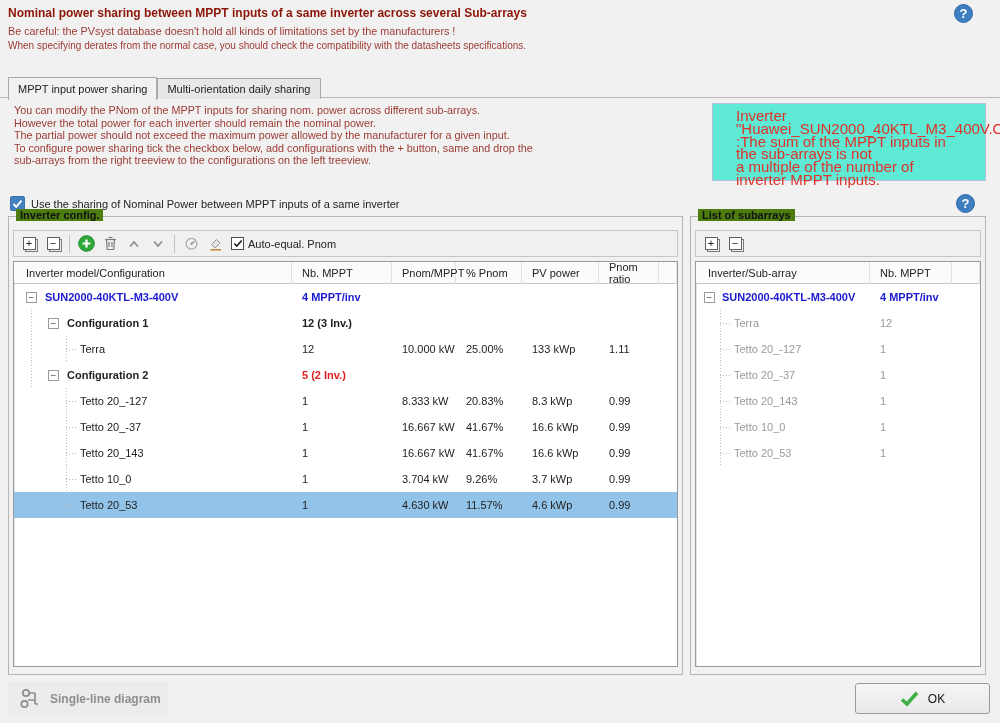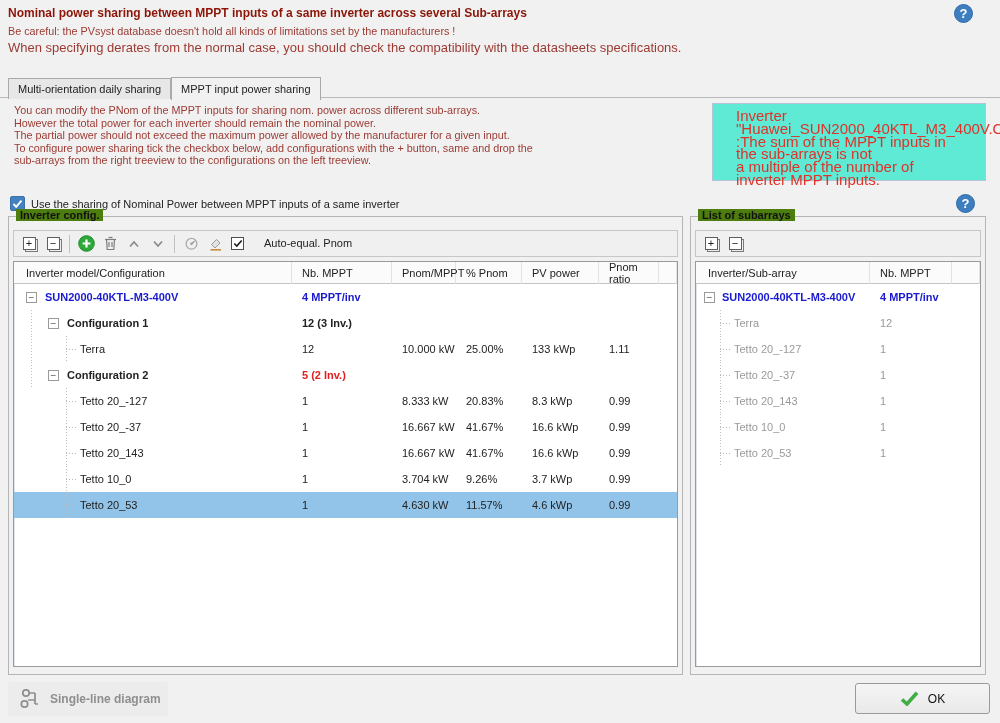--- a/index.html
+++ b/index.html
@@ -6,21 +6,21 @@
   html,body { background:#dcdcdc; }
   .dialog {
     position:relative; width:1000px; height:723px;
     background:#f1f1f2; overflow:hidden;
     font-family:"Liberation Sans","DejaVu Sans",sans-serif;
     font-size:11px; color:#222;
   }
   
   .title { position:absolute; left:8px; top:6px; font-size:12px; font-weight:bold; color:#8b1507; }
   .warn1 { position:absolute; left:8px; top:25px; color:#9c3a32; font-size:10.8px; }
-  .warn2 { position:absolute; left:8px; top:40px; color:#9c3a32; font-size:13px; }
+  .warn2 { position:absolute; left:8px; top:40px; color:#9c3a32; font-size:10px; }
   .help { position:absolute; width:19px; height:19px; border-radius:50%;
           background:#3d7ec0; border:1px solid #2e6aa6; color:#fff; font-weight:bold;
           font-size:13px; display:flex; align-items:center; justify-content:center; cursor:pointer; }
   .help1 { left:954px; top:4px; }
   .help2 { left:956px; top:194px; }
   
   .tabline { position:absolute; left:0; right:0; top:97px; height:1px; background:#b9b9b9; }
   .tabs { position:absolute; left:8px; top:75px; height:24px; display:flex; align-items:flex-end; z-index:2; }
   .tab { border:1px solid #a9a9a9; border-bottom:none; padding:4px 9px; background:#e7e7e7; color:#222; cursor:pointer; }
   .tab.active { background:#f1f1f2; height:23px; padding-top:5px; position:relative; z-index:3; margin-bottom:-1px; }
@@ -42,21 +42,21 @@
   
   .toolbar { position:absolute; left:4px; right:4px; top:13px; height:27px;
              background:#f0f0f0; border:1px solid #c6c6c6; display:flex; align-items:center; padding:0 3px; }
   .tbtn { width:24px; height:22px; display:flex; align-items:center; justify-content:center; cursor:pointer; border-radius:2px; }
   .tsep { width:1px; height:18px; background:#c2c2c2; margin:0 4px; }
   .stackbox { display:inline-block; width:13px; height:13px; border:1px solid #5f5f5f; background:#fff;
               font-size:11px; line-height:11px; text-align:center; color:#222;
               box-shadow:2px 2px 0 -1px #f0f0f0, 2px 2px 0 0 #7a7a7a; }
   .cb-plain { width:13px; height:13px; background:#fff; border:1px solid #4d4d4d;
               display:inline-flex; align-items:center; justify-content:center; }
-  .auto-eq { display:flex; align-items:flex-start; gap:20px; margin-left:4px; cursor:pointer; }
+  .auto-eq { display:flex; align-items:center; gap:4px; margin-left:4px; cursor:pointer; }
   
   .table { position:absolute; background:#fff; border:1px solid #9a9a9a; box-shadow:inset 1px 1px 0 #dfe4ea; overflow:hidden; }
   .t-left  { left:4px; right:4px; top:44px; bottom:7px; }
   .t-right { left:4px; right:4px; top:44px; bottom:7px; }
   .thead { display:grid; height:22px; border-bottom:1px solid #c6c6c6; background:#fbfbfb; align-items:center; }
   .thead .hc { padding-left:10px; border-right:1px solid #e2e2e2; height:22px; display:flex; align-items:center; color:#222; }
   .cols6 { grid-template-columns:278px 100px 64px 66px 77px 60px 1fr; }
   .cols2 { grid-template-columns:174px 82px 1fr; }
   .thead .hc.first { padding-left:12px; }
   .trow { display:grid; height:26px; align-items:center; }
@@ -102,22 +102,22 @@
 
 <div class="dialog">
 
   <div class="title">Nominal power sharing between MPPT inputs of a same inverter across several Sub-arrays</div>
   <div class="warn1">Be careful: the PVsyst database doesn't hold all kinds of limitations set by the manufacturers !</div>
   <div class="warn2">When specifying derates from the normal case, you should check the compatibility with the datasheets specifications.</div>
   <div class="help help1">?</div>
 
   <div class="tabline"></div>
   <div class="tabs">
+    <div class="tab active">MPPT input power sharing</div>
     <div class="tab inactive">Multi-orientation daily sharing</div>
-    <div class="tab active">MPPT input power sharing</div>
   </div>
 
   <div class="desc">
     <div>You can modify the PNom of the MPPT inputs for sharing nom. power across different sub-arrays.</div>
     <div>However the total power for each inverter should remain the nominal power.</div>
     <div>The partial power should not exceed the maximum power allowed by the manufacturer for a given input.</div>
     <div>To configure power sharing tick the checkbox below, add configurations with the + button, same and drop the</div>
     <div>sub-arrays from the right treeview to the configurations on the left treeview.</div>
   </div>
 

